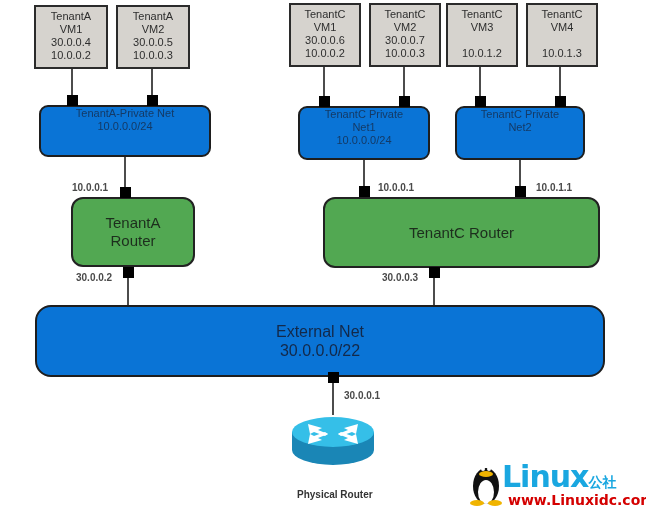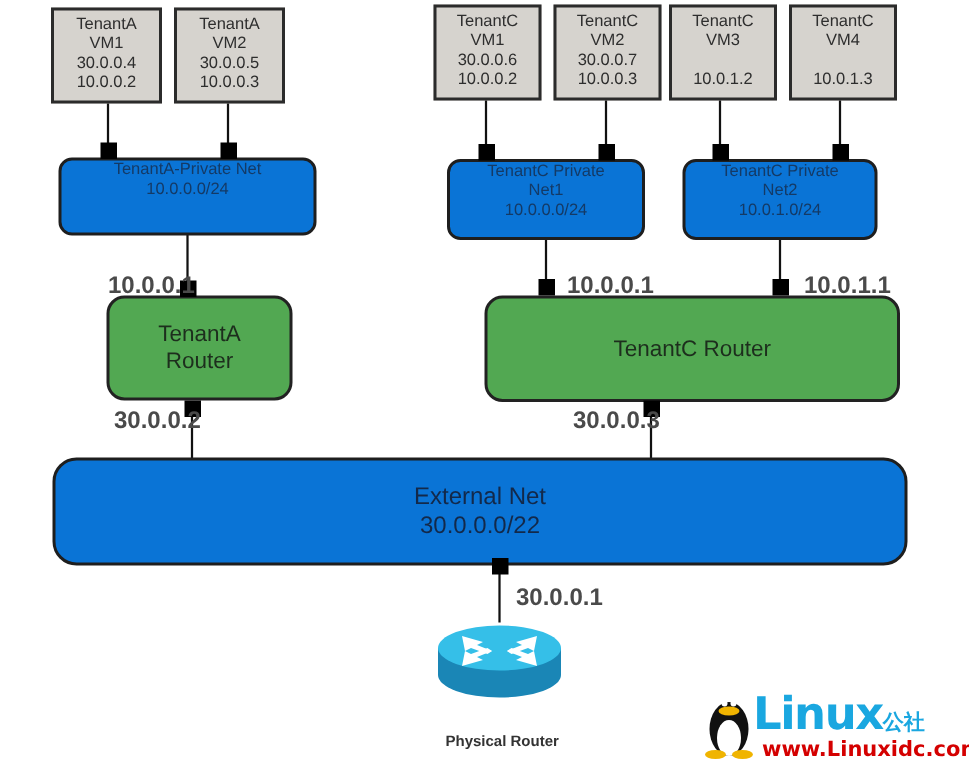--- a/index.html
+++ b/index.html
@@ -13,21 +13,21 @@
   .net { background: #0a74d6; border: 2px solid #1e1e1e; border-radius: 9px;
          color: #143a66; font-size: 11px; line-height: 13px; text-align: center;
          display: flex; flex-direction: column; justify-content: flex-start; }
   .net span { display: block; }
   .router { background: #52a852; border: 2px solid #222; border-radius: 12px;
             color: #1d2e1d; font-size: 15px; line-height: 18px; text-align: center;
             display: flex; flex-direction: column; justify-content: center; }
   .ext { background: #0a74d6; border: 2px solid #1e1e1e; border-radius: 16px;
          color: #13294a; font-size: 16px; line-height: 19px; text-align: center;
          display: flex; flex-direction: column; justify-content: center; }
-  .ip { color: #4a4a4a; font-size: 16px; font-weight: bold; }
+  .ip { color: #4a4a4a; font-size: 10px; font-weight: bold; }
   .caption { color: #333; font-size: 10px; font-weight: bold; }
   .port { background: #000; width: 11px; height: 11px; }
   .wm-linux { color: #1aa7e0; font-weight: bold; font-size: 30px; font-family: "DejaVu Sans", sans-serif; letter-spacing: -1px; }
   .wm-cn { color: #1aa7e0; font-weight: bold; font-size: 14px; }
   .wm-url { color: #d40000; font-weight: bold; font-size: 14px; font-family: "DejaVu Sans", sans-serif; }
 </style>
 </head>
 <body>
 
 <svg width="646" height="512">
@@ -89,21 +89,20 @@
   <span>10.0.0.0/24</span>
 </div>
 <div class="abs net" style="left:298px;top:106px;width:132px;height:54px;">
   <span>TenantC Private</span>
   <span>Net1</span>
   <span>10.0.0.0/24</span>
 </div>
 <div class="abs net" style="left:455px;top:106px;width:130px;height:54px;">
   <span>TenantC Private</span>
   <span>Net2</span>
-  <span>10.0.1.0/24</span>
 </div>
 
 <div class="abs router" style="left:71px;top:197px;width:124px;height:70px;">
   <span>TenantA</span>
   <span>Router</span>
 </div>
 <div class="abs router" style="left:323px;top:197px;width:277px;height:71px;">
   <span>TenantC Router</span>
 </div>
 

